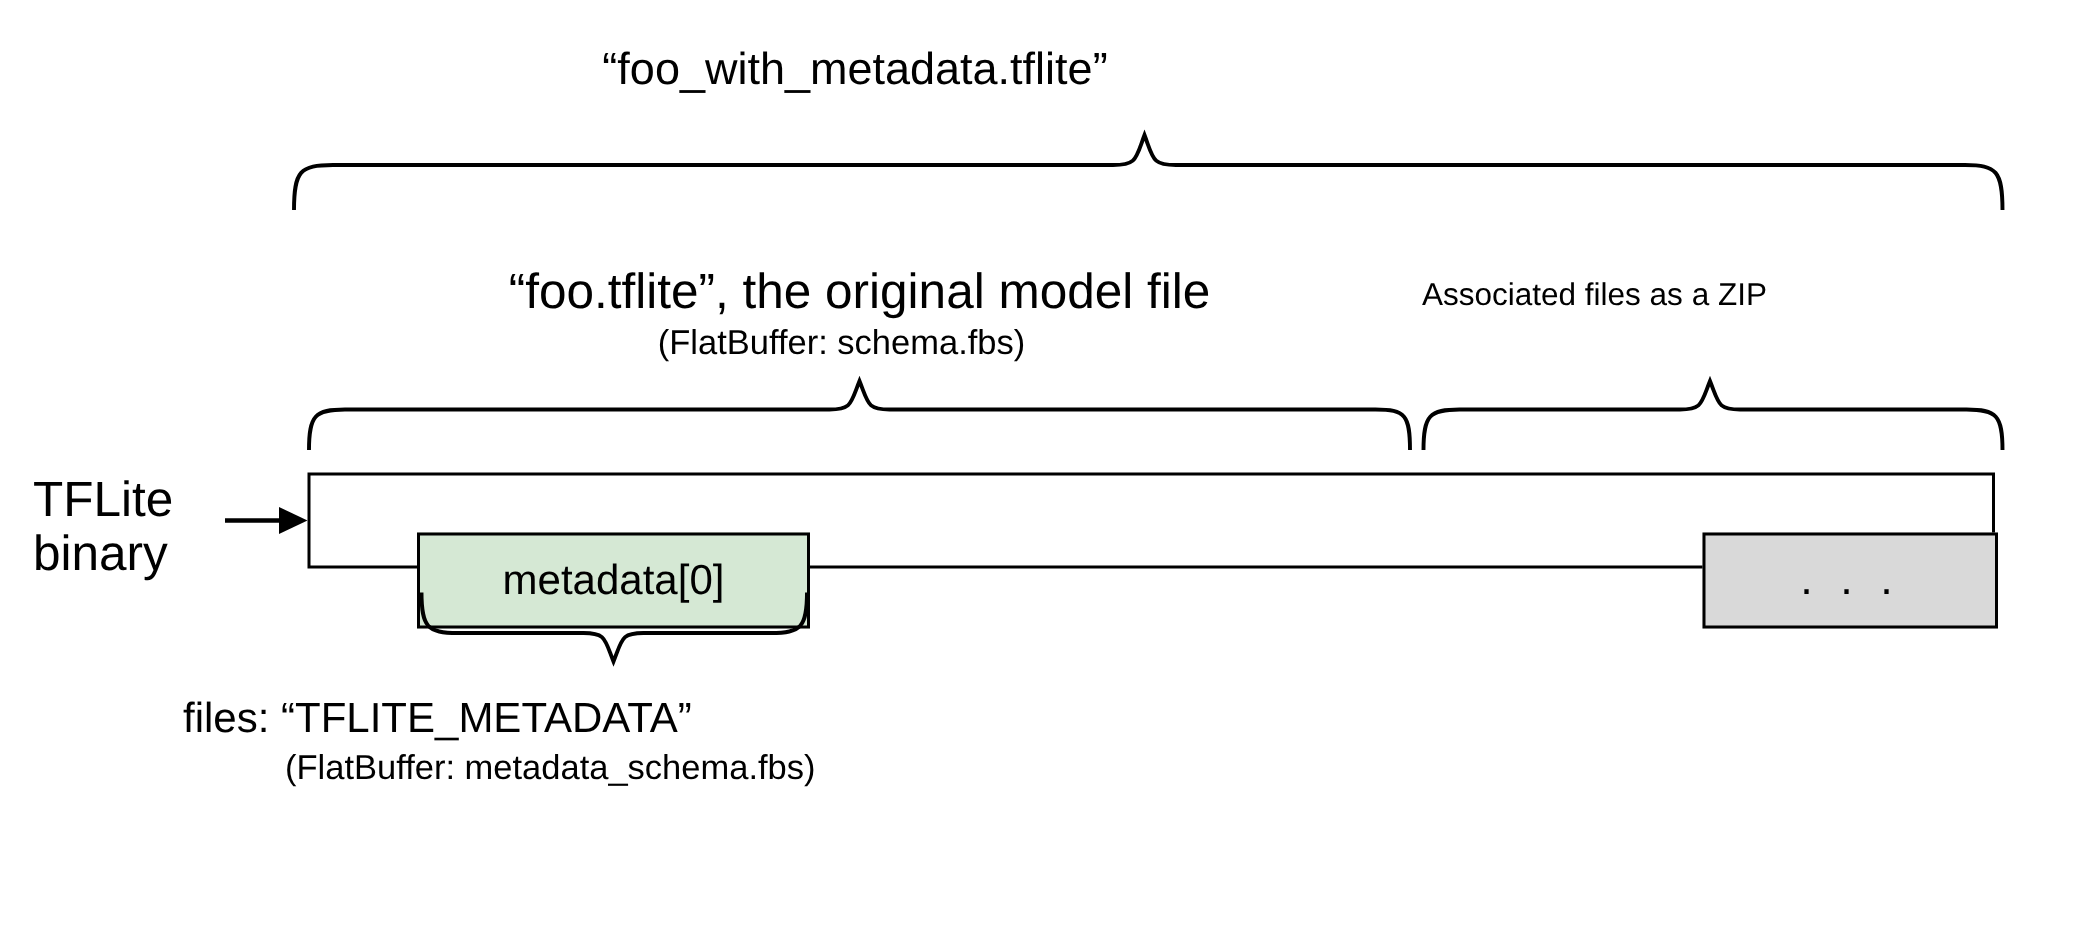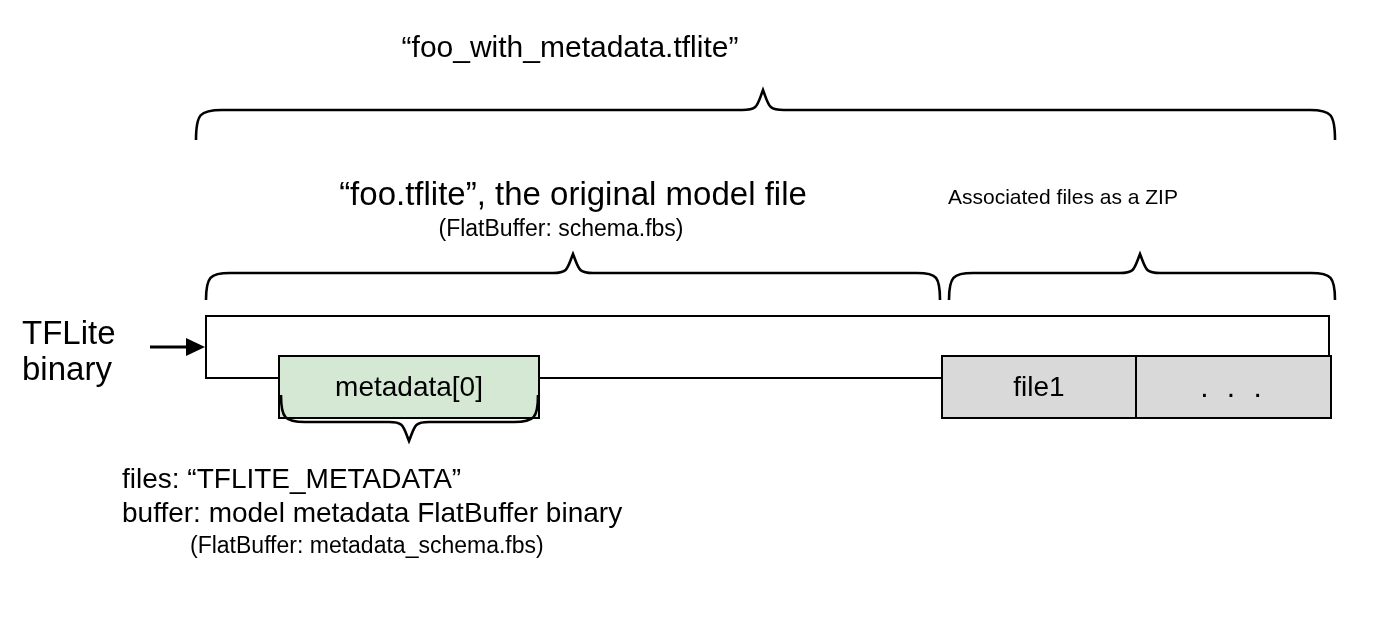--- a/index.html
+++ b/index.html
@@ -143,30 +143,26 @@
   <div class="abs label-model-file-sub">(FlatBuffer: schema.fbs)</div>
   <div class="abs label-zip">Associated files as a ZIP</div>
 
   <div class="abs label-tflite-model"><span>TFLite</span><br><span>binary</span></div>
 
   <div class="abs bar"></div>
 
   <div class="abs seg seg-meta">
       <span>metadata[0]</span>
     </div>
-  <div class="abs seg seg-file1">
-      <span>file1</span>
-    </div>
   <div class="abs seg seg-more">
       <span>. . .</span>
     </div>
 
   <div class="abs bottom-note">
     <span class="line1">files: “TFLITE_METADATA”</span>
-    <span class="line2">buffer: model metadata FlatBuffer binary</span>
     <span class="line3">(FlatBuffer: metadata_schema.fbs)</span>
   </div>
 
   <svg class="abs overlay" viewBox="0 0 1382 621" width="1382" height="621">
 
     <path class="brace" d="M 196,140
              C 196,114 200,110 222,110
              L 742,110
              C 758,110 757,106 763,90
              C 769,106 768,110 784,110

